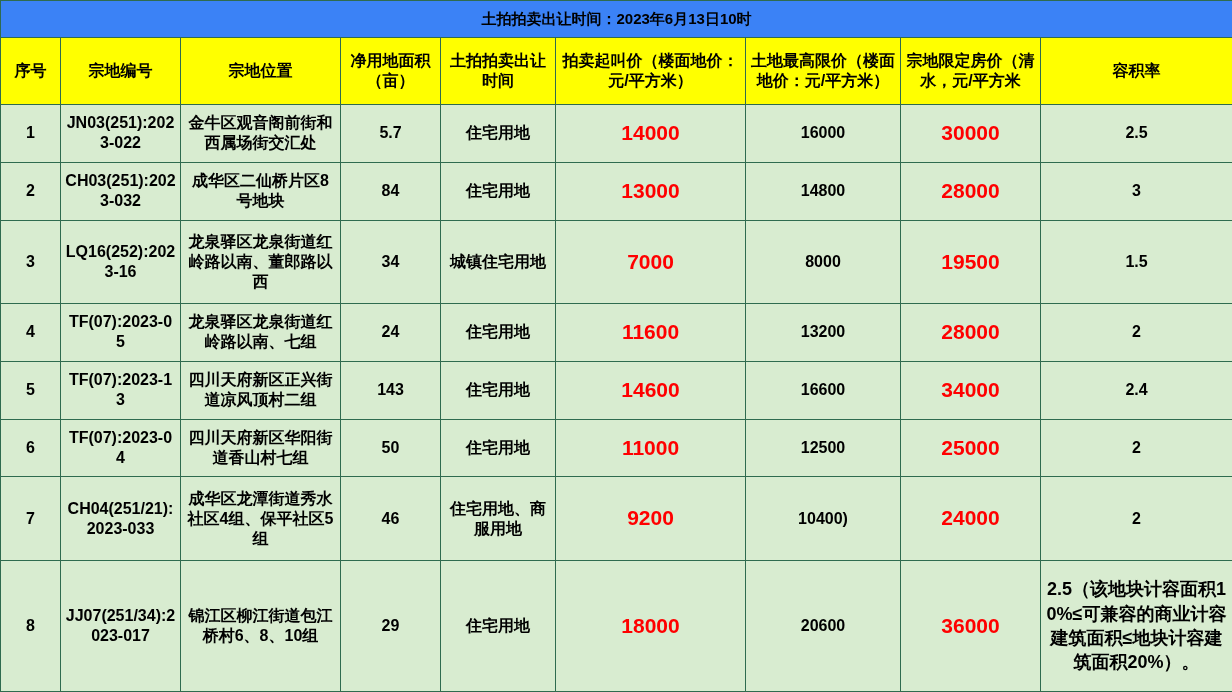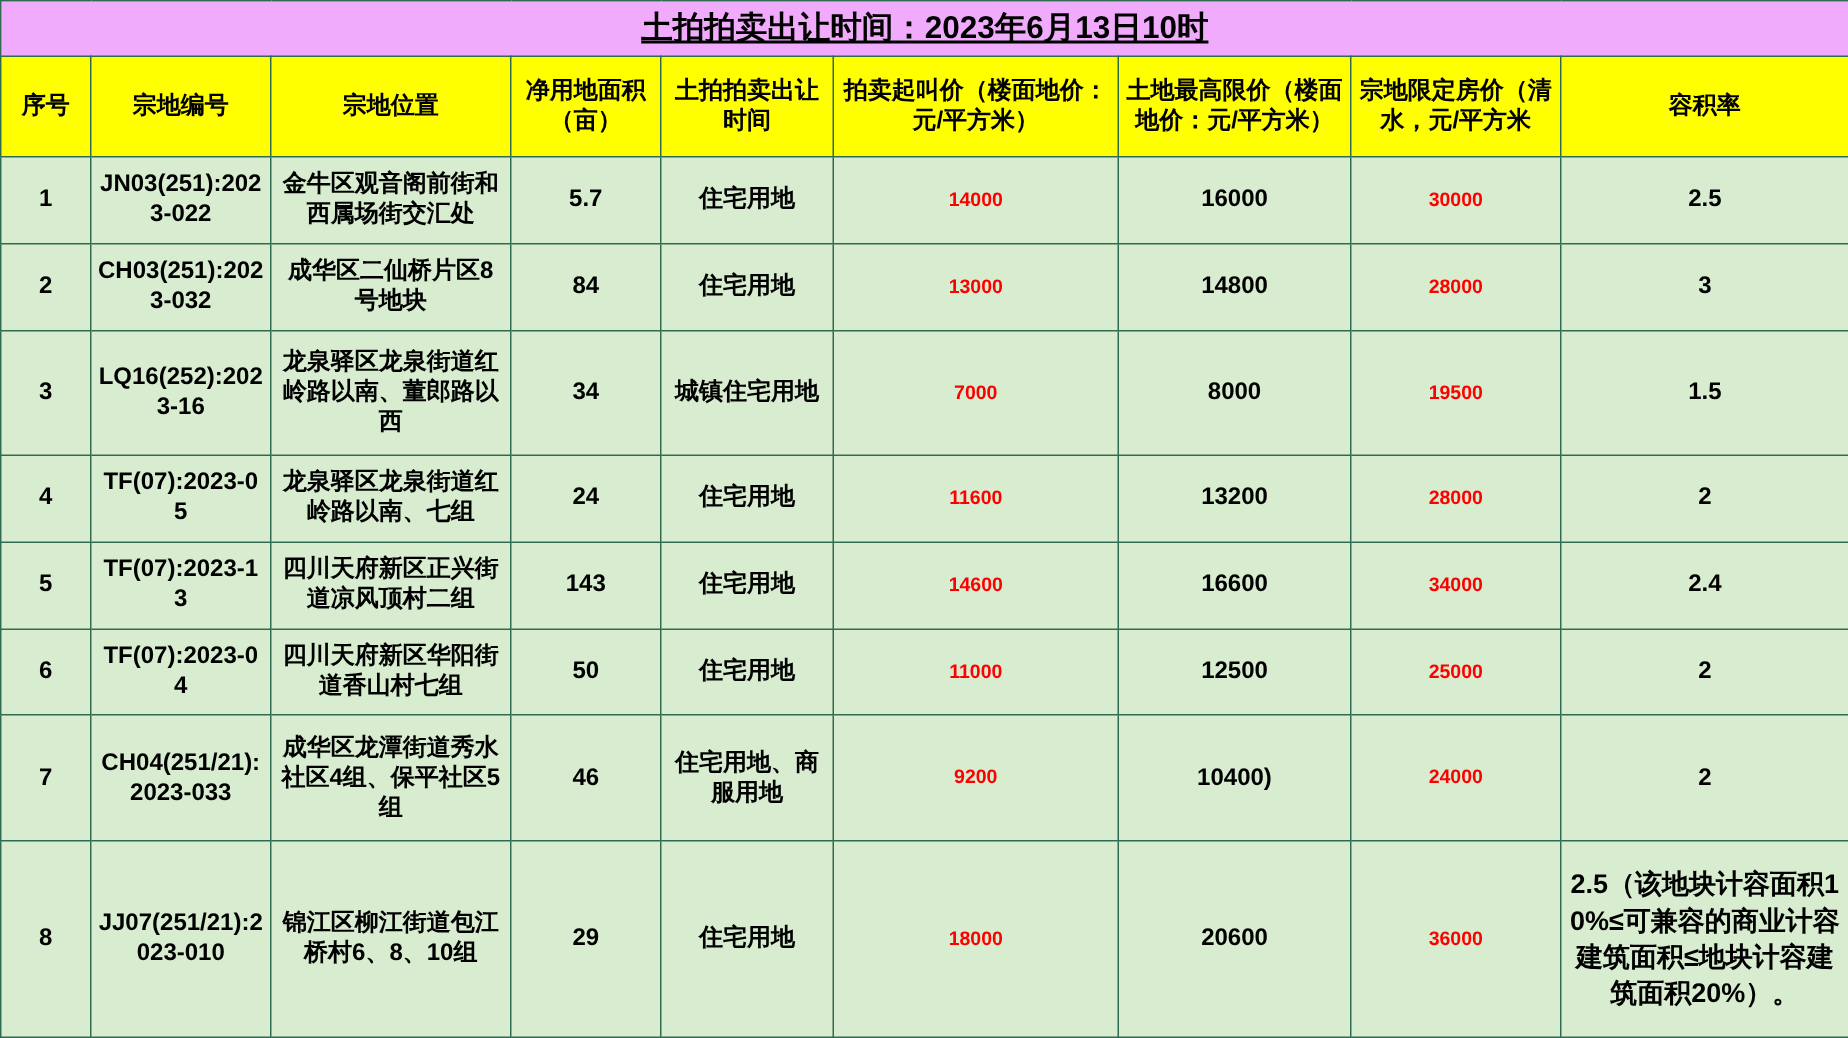--- a/index.html
+++ b/index.html
@@ -29,42 +29,41 @@
   table.land-table th {
     border: 1px solid #2f6b4f;
     padding: 2px 4px;
     vertical-align: middle;
     text-align: center;
     font-weight: bold;
     line-height: 1.25;
     word-break: break-all;
   }
   .title-row td {
-    background: #f0abfc;
+    background: #3b82f6;
     color: #000000;
-    font-size: 21px;
+    font-size: 15px;
     font-weight: bold;
     height: 32px;
     border: 1px solid #2f6b4f;
-    text-decoration: underline;
   }
   .header-row th {
     background: #ffff00;
     color: #000000;
     font-size: 16px;
     height: 62px;
   }
   .data-row td {
     background: #d8ecd0;
     color: #000000;
     font-size: 16px;
   }
   .data-row td.price-red {
     color: #ff0000;
-    font-size: 13px;
+    font-size: 21px;
   }
   .data-row td.num-col {
     font-size: 16px;
   }
   .data-row td.note-col {
     font-size: 18px;
     line-height: 1.35;
   }
   .col-seq { width: 60px; }
   .col-code { width: 120px; }
@@ -187,21 +186,21 @@
         <td class="num-col">46</td>
         <td>住宅用地、商服用地</td>
         <td class="price-red">9200</td>
         <td class="num-col">10400)</td>
         <td class="price-red">24000</td>
         <td class="num-col">2</td>
       </tr>
 
       <tr class="data-row">
         <td class="num-col">8</td>
-        <td>JJ07(251/21):2023-010</td>
+        <td>JJ07(251/34):2023-017</td>
         <td>锦江区柳江街道包江桥村6、8、10组</td>
         <td class="num-col">29</td>
         <td>住宅用地</td>
         <td class="price-red">18000</td>
         <td class="num-col">20600</td>
         <td class="price-red">36000</td>
         <td class="note-col">2.5（该地块计容面积10%≤可兼容的商业计容建筑面积≤地块计容建筑面积20%）。</td>
       </tr>
     </tbody>
   </table>

